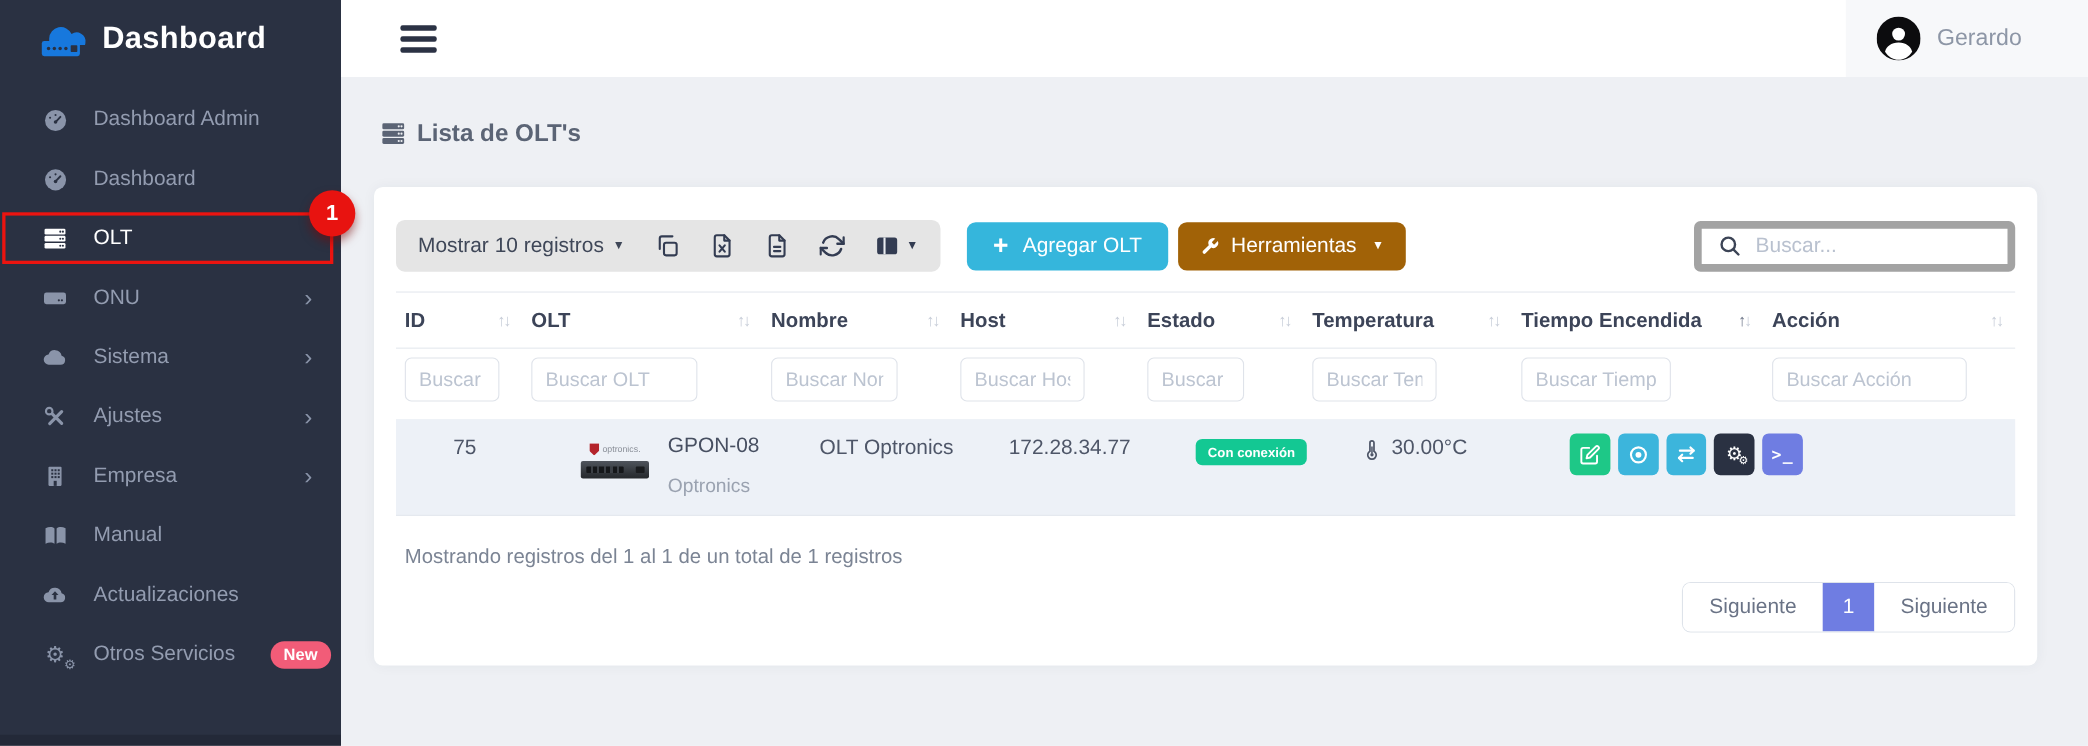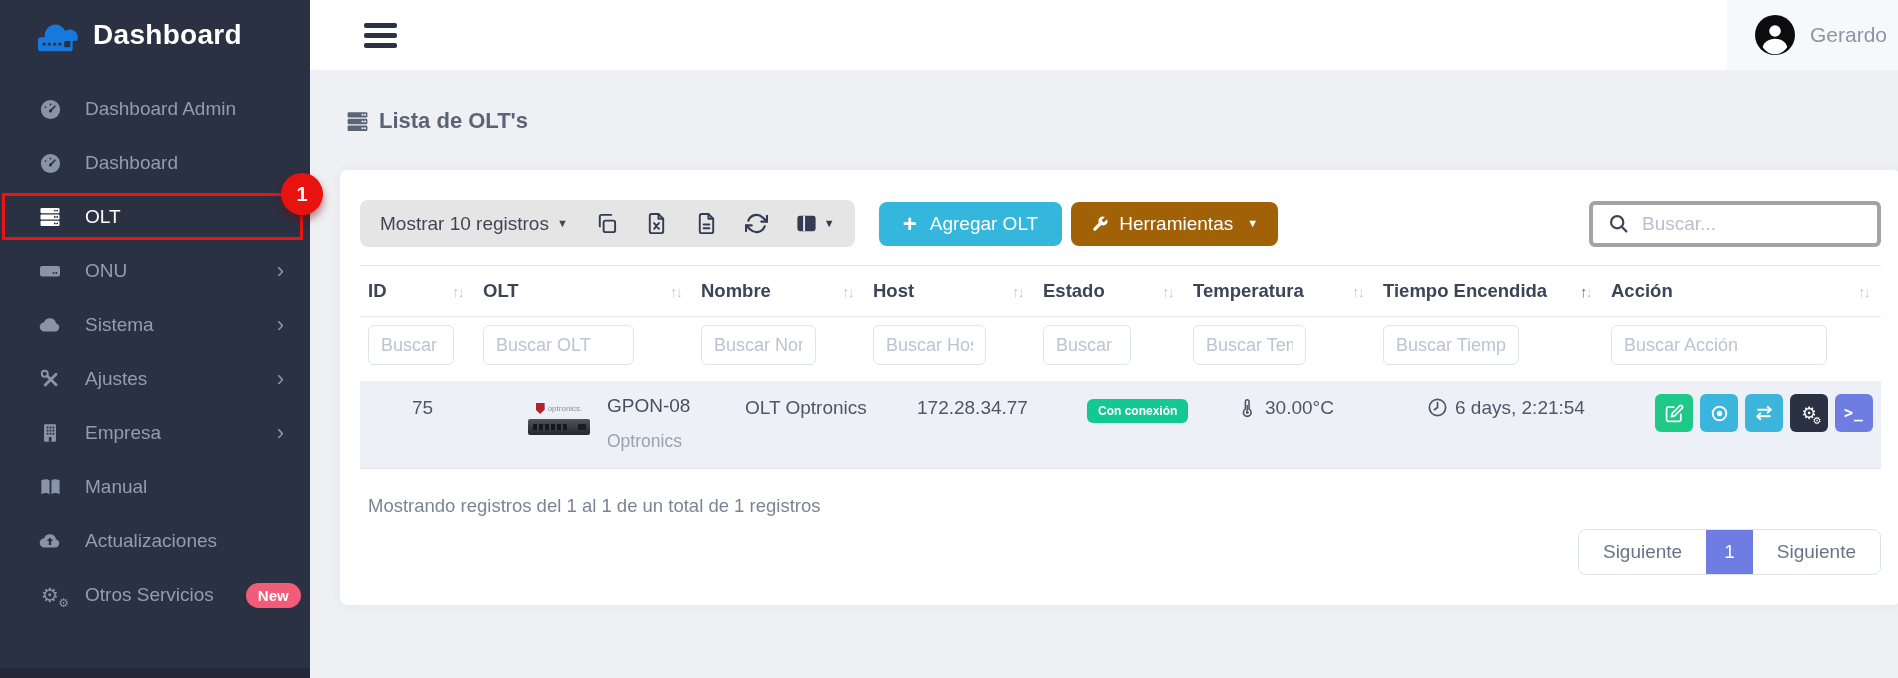--- a/index.html
+++ b/index.html
@@ -70,21 +70,21 @@
   }
   .entries-label { font-size:19px; display:flex; align-items:center; gap:8px; cursor:pointer; }
   .caret { font-size:11px; line-height:1; }
   .tool-ic { color:#333c52; display:flex; align-items:center; cursor:pointer; }
   .btn { border:none; border-radius:8px; height:44px; display:flex; align-items:center; color:#fff; font-size:19px; cursor:pointer; font-family:inherit; }
   .btn-add { background:#35b6dc; margin-left:24px; padding:0 24px; gap:13px; }
   .btn-add .plus { font-size:24px; font-weight:bold; line-height:1; }
   .btn-tools { background:#a16207; margin-left:9px; padding:0 20px; gap:10px; }
   .btn-tools .caret { margin-left:4px; }
   .search-box {
-    margin-left:auto; width:292px; height:46px; border:4px solid #a3a3a3; border-radius:6px;
+    margin-left:auto; width:292px; height:46px; border:7px solid #a3a3a3; border-radius:6px;
     display:flex; align-items:center; padding:0 15px; gap:13px; background:#fff; color:#3c4456;
   }
   .search-box input { border:none; outline:none; flex:1; font-size:19px; font-family:inherit; color:#3f4758; min-width:0; background:transparent; }
   .search-box input::placeholder { color:#b9c1cf; }
 
   
   .tbl { margin-top:18px; }
   .tr { display:grid; grid-template-columns:115px 218px 172px 170px 150px 190px 228px 1fr; }
   .thead { border-top:1px solid #e4e8ee; border-bottom:1px solid #e4e8ee; }
   .th {
@@ -114,21 +114,21 @@
     content:""; position:absolute; left:5px; top:5px; width:34px; height:6px;
     background:repeating-linear-gradient(90deg,#15171a 0 4px,#3c4046 4px 6px); border-radius:1px;
   }
   .device .rack::before { content:""; position:absolute; right:4px; top:5px; width:8px; height:6px; background:#1a1c1f; border-radius:1px; }
   .olt-model { color:#474f61; font-size:19px; }
   .olt-brand { color:#9aa2b0; font-size:17.5px; margin-top:14px; }
   .status-badge {
     display:inline-block; background:#13c893; color:#fff; font-weight:bold; font-size:12px;
     padding:5px 11px; border-radius:6px; margin-top:2px;
   }
-  .iconcell { display:flex; align-items:flex-start; gap:7px; }
+  .iconcell { display:flex; align-items:flex-end; gap:7px; }
   .actions { display:flex; gap:7px; padding-top:13px; }
   .abtn {
     width:38px; height:38px; border:none; border-radius:6px; color:#fff; cursor:pointer;
     display:flex; align-items:center; justify-content:center; font-family:inherit;
   }
   .abtn-edit { background:#1ec887; }
   .abtn-view { background:#3cb5dc; }
   .abtn-swap { background:#3cb5dc; }
   .abtn-gear { background:#2a3142; }
   .abtn-term { background:#6f7de2; }
@@ -507,27 +507,20 @@
 
           <div class="td iconcell">
             <svg viewBox="0 0 24 24" width="21" height="21">
                 <path d="M13.8 13.9V5.3a2.1 2.1 0 0 0-4.2 0v8.6a4.4 4.4 0 1 0 4.2 0z" fill="none" stroke="#4e5668" stroke-width="1.8"></path>
                 <circle cx="11.7" cy="17.6" r="1.7" fill="#4e5668"></circle>
                 <line x1="11.7" y1="16" x2="11.7" y2="9" stroke="#4e5668" stroke-width="1.6"></line>
               </svg>
             <span>30.00°C</span>
           </div>
 
-          <div class="td iconcell">
-            <svg viewBox="0 0 24 24" width="21" height="21">
-                <circle cx="12" cy="12" r="9.3" fill="none" stroke="#4e5668" stroke-width="2"></circle>
-                <polyline points="12 6.5 12 12 8.5 14.5" fill="none" stroke="#4e5668" stroke-width="2" stroke-linecap="round" stroke-linejoin="round"></polyline>
-              </svg>
-            <span>6 days, 2:21:54</span>
-          </div>
 
           <div class="td actions">
             <button class="abtn abtn-edit">
               <svg viewBox="0 0 24 24" width="19" height="19" fill="none" stroke="#fff" stroke-width="2.2" stroke-linecap="round" stroke-linejoin="round">
                   <path d="M11 4H4a2 2 0 0 0-2 2v14a2 2 0 0 0 2 2h14a2 2 0 0 0 2-2v-7"></path>
                   <path d="M18.5 2.5a2.12 2.12 0 0 1 3 3L12 15l-4 1 1-4 9.5-9.5z"></path>
                 </svg>
             </button>
             <button class="abtn abtn-view">
               <svg viewBox="0 0 24 24" width="19" height="19">

